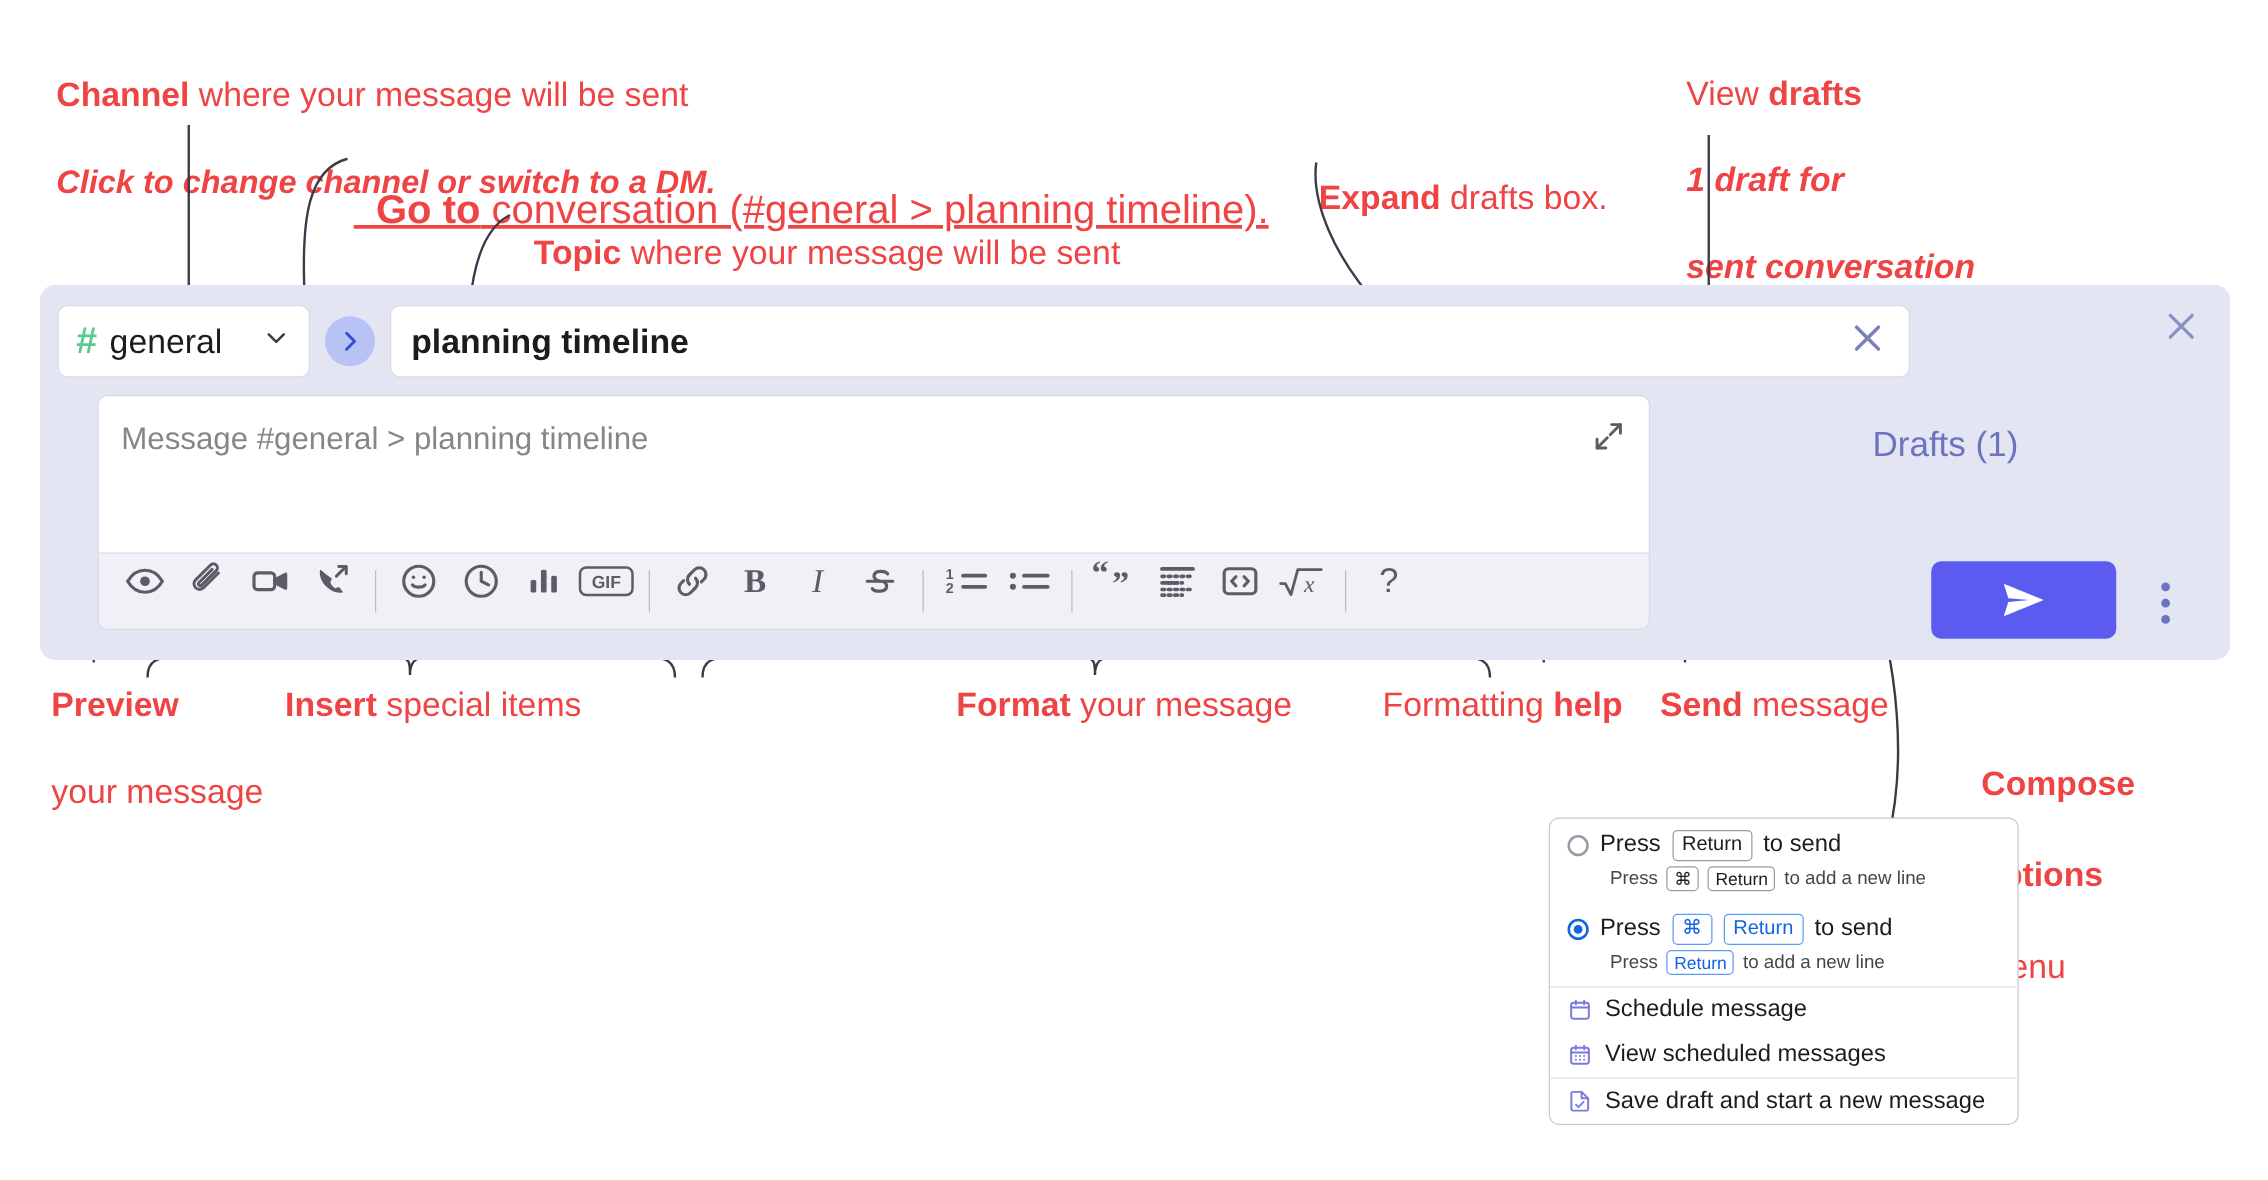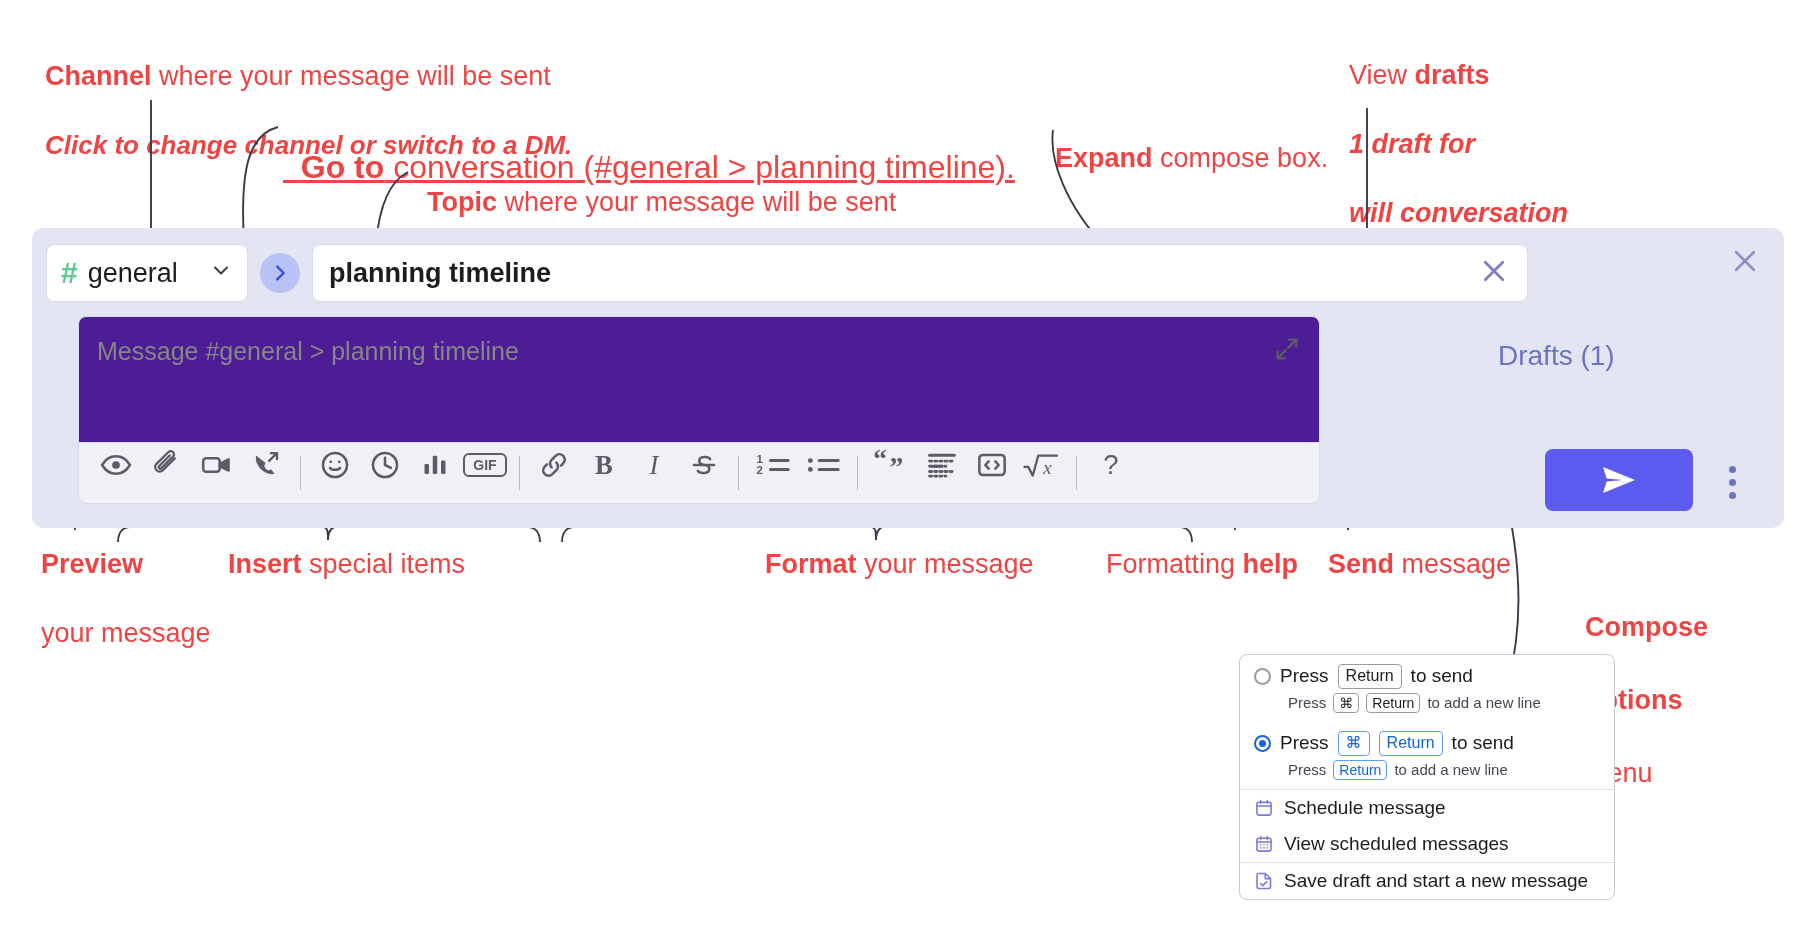--- a/index.html
+++ b/index.html
@@ -41,21 +41,21 @@
   }
   .topic-field {
     width:1216px; height:58px; background:#fff; border:1px solid #d8dae8; border-radius:8px;
     display:flex; align-items:center; padding:0 16px; position:relative;
   }
   .topic-text { font-size:27px; color:#1d1c1d;font-weight:bold; }
   .topic-clear { position:absolute; right:18px; top:50%; transform:translateY(-50%); color:#7b81b8; }
 
   .msgbox {
     position:absolute; left:46px; top:88px; width:1242px; height:162px;
-    background:#4c1d95; border:1px solid #d8dae8; border-radius:8px 8px 0 0;
+    background:#ffffff; border:1px solid #d8dae8; border-radius:8px 8px 0 0;
     border-bottom:none;
   }
   .msg-placeholder { position:absolute; left:18px; top:20px; font-size:25px; color:#868686; }
   .expand-ic { position:absolute; right:18px; top:18px; color:#5c5c66; }
 
   .toolbar {
     position:absolute; left:46px; top:214px; width:1242px; height:62px;
     background:#f0f1f7; border:1px solid #d8dae8; border-radius:0 0 8px 8px;
     display:flex; align-items:center; gap:0px; padding-left:12px;
   }
@@ -101,27 +101,27 @@
 
 <div class="ann" style="left:283px; top:106px; font-size:32px;text-decoration:underline;">
   <b>Go to</b><span> conversation (#general &gt; planning timeline).</span>
 </div>
 
 <div class="ann" style="left:412px; top:150px; font-size:27px;">
   <b>Topic</b><span> where your message will be sent</span>
 </div>
 
 <div class="ann" style="left:1040px; top:106px; font-size:27px;">
-  <b>Expand</b><span> compose box.</span>
+  <b>Expand</b><span> drafts box.</span>
 </div>
 
 <div class="ann" style="left:1334px; top:23px; font-size:27px;">
   <span><span>View </span><b>drafts</b></span><br>
   <i>1 draft for</i><br>
-  <i>will conversation</i>
+  <i>sent conversation</i>
 </div>
 
 <div class="ann" style="left:26px; top:512px; font-size:27px;">
   <b>Preview</b><br>
   <span>your message</span>
 </div>
 
 <div class="ann" style="left:213px; top:512px; font-size:27px;">
   <b>Insert</b><span> special items</span>
 </div>

